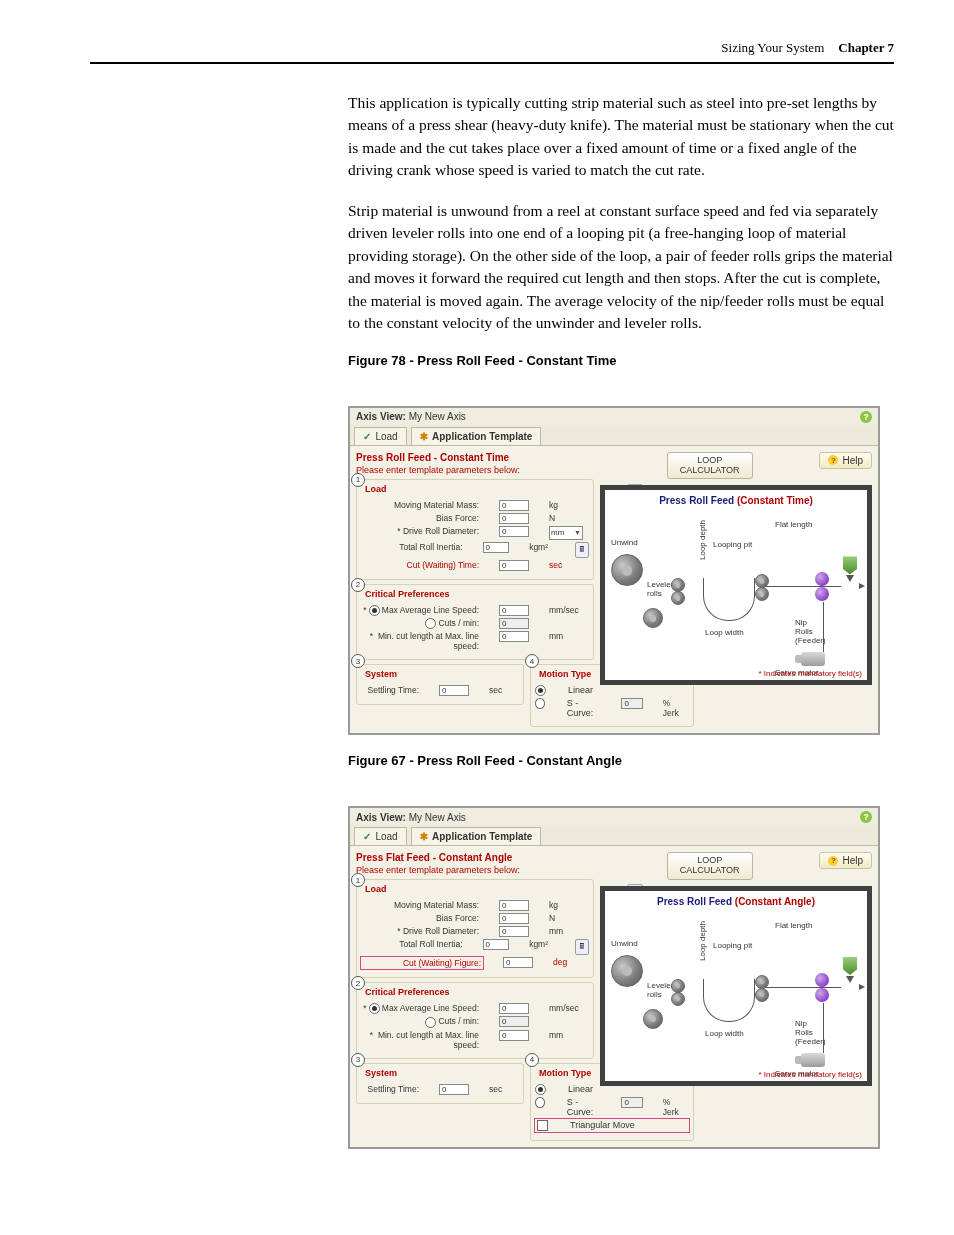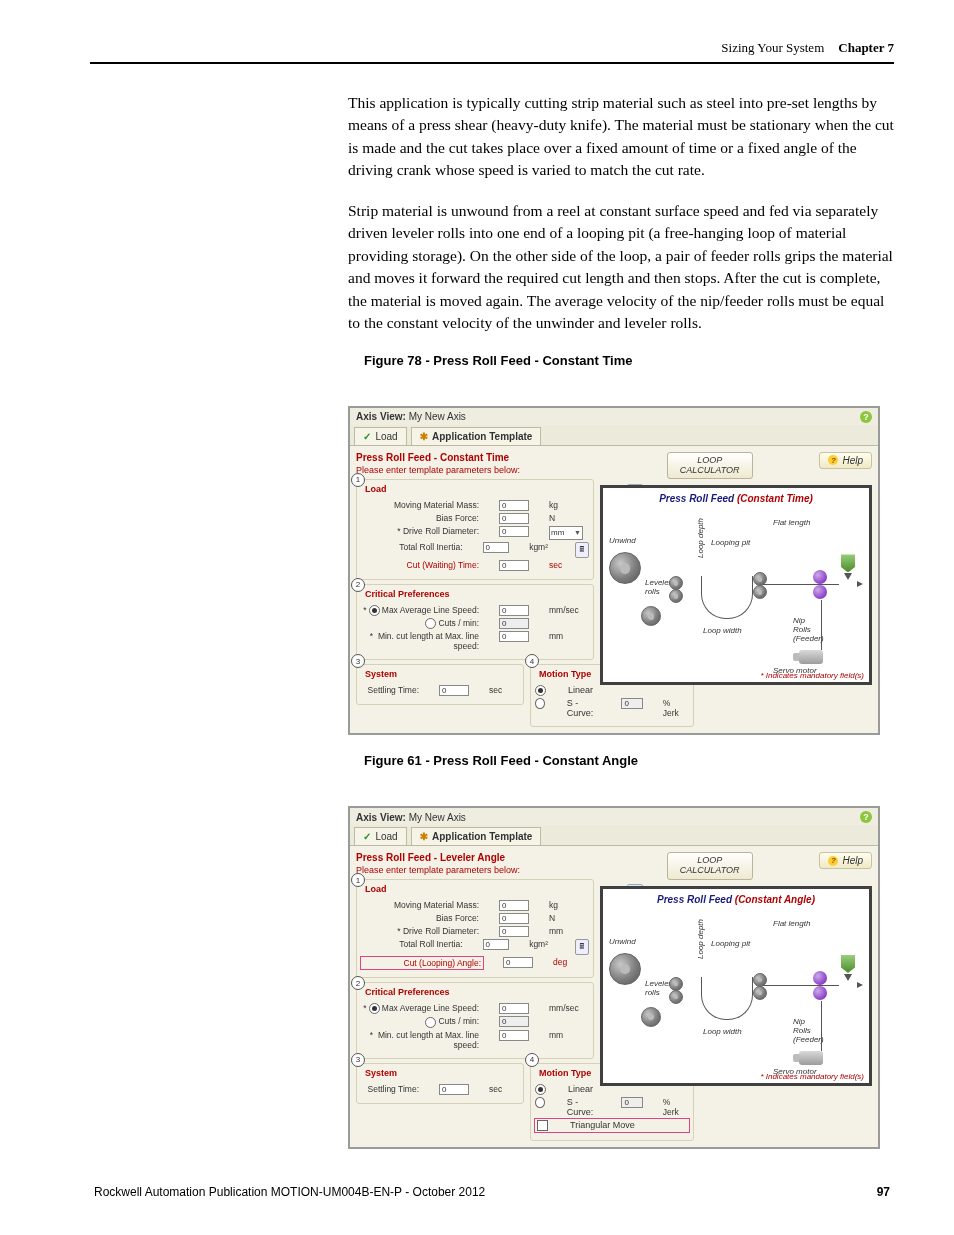--- a/index.html
+++ b/index.html
@@ -31,21 +31,21 @@
   }
   .para {
     font-size: 15.5px;
     line-height: 1.45;
     margin-bottom: 18px;
   }
   .fig-caption {
     font-family: Arial, Helvetica, sans-serif;
     font-weight: bold;
     font-size: 13px;
-    margin: 10px 0 8px 16px;
+    margin: 10px 0 8px 0;
   }
   
   .shot {
     width: 528px;
     border: 2px solid #9a9a9a;
     font-family: Arial, Helvetica, sans-serif;
     font-size: 9px;
     color: #333;
     background: #737373;
     margin-bottom: 18px;
@@ -84,21 +84,21 @@
   .tab.active { font-weight: bold; }
   .tab .chk { color: #2a8a2a; font-weight: bold; }
   .tab .ast { color: #d08000; font-weight: bold; }
   .panel {
     display: flex;
     padding: 6px;
     gap: 6px;
     background: #f4f2e6;
   }
   .leftcol { width: 238px; }
-  .rightcol { flex: 1; position: relative; font-style: italic; }
+  .rightcol { flex: 1; position: relative; }
   .titlebar {
     display: flex; justify-content: space-between; align-items: flex-start;
     margin-bottom: 2px;
   }
   .redtitle { color: #b00000; font-weight: bold; font-size: 10px; }
   .subtitle { color: #b00000; font-size: 9px; margin-top: 2px; }
   .helpbtn {
     border: 1px solid #c9c39b;
     background: linear-gradient(#fffdf0,#efe9c6);
     border-radius: 3px;
@@ -159,21 +159,21 @@
   .radio { border-radius: 50%; background: #fff; position: relative; }
   .radio.on::after {
     content: ''; position: absolute; top: 2px; left: 2px;
     width: 5px; height: 5px; background: #333; border-radius: 50%;
   }
   .cbox { background: #fff; }
   .tworow { display: flex; gap: 6px; }
   .tworow > div { flex: 1; }
   
   .diagram {
-    border: 3px solid #404040;
+    border: 5px solid #404040;
     background: #fff;
     margin-top: 6px;
     padding: 5px 6px 2px 6px;
     position: relative;
     height: var(--dh, 186px);
     box-sizing: border-box;
   }
   .diag-title {
     text-align: center;
     font-weight: bold;
@@ -418,21 +418,21 @@
             <div class="arrowline" style="left:160px;top:96px;width:76px"></div>
             <div class="triR" style="left:254px;top:93px"></div>
             <div class="motor" style="left:196PX;top:162px"></div>
             <div class="varrow" style="left:218px;top:112px;height:50px"></div>
             <span class="mand">* Indicates mandatory field(s)</span>
           </div>
         </div>
       </div>
     </div>
 
-    <div class="fig-caption">Figure 61 - Press Roll Feed - Constant Angle</div>
+    <div class="fig-caption">Figure 67 - Press Roll Feed - Constant Angle</div>
 
     <div class="shot">
       <div class="shot-head">
         <span class="axis-view">
           <b>Axis View:</b>
           <span>My New Axis</span>
         </span>
         <span class="qmark">?</span>
       </div>
       <div class="tabbar">
@@ -442,21 +442,21 @@
           </div>
         <div class="tab active">
             <span class="ast">✱</span>
             <span>Application Template</span>
           </div>
       </div>
 
       <div class="panel">
 
         <div class="leftcol">
-          <div class="redtitle">Press Roll Feed - Leveler Angle</div>
+          <div class="redtitle">Press Flat Feed - Constant Angle</div>
           <div class="subtitle">Please enter template parameters below:</div>
 
           <div class="grp-wrap">
             <span class="step">1</span>
             <div class="grp">
               <div class="grp-legend">Load</div>
               <div class="frow">
                   <span class="flab">Moving Material Mass:</span>
                   <span class="fin">0</span>
                   <span class="funit">kg</span>
@@ -471,21 +471,21 @@
                   <span class="fin">0</span>
                   <span class="funit">mm</span>
                 </div>
               <div class="frow">
                   <span class="flab">Total Roll Inertia:</span>
                   <span class="fin">0</span>
                   <span class="funit">kgm²</span>
                   <span class="icon-calc">🖩</span>
                 </div>
               <div class="frow">
-                  <span class="flab red border-red" style="padding:1px 2px">Cut (Looping) Angle:</span>
+                  <span class="flab red border-red" style="padding:1px 2px">Cut (Waiting) Figure:</span>
                   <span class="fin">0</span>
                   <span class="funit red">deg</span>
                 </div>
             </div>
           </div>
 
           <div class="grp-wrap">
             <span class="step">2</span>
             <div class="grp">
               <div class="grp-legend">Critical Preferences</div>
@@ -586,17 +586,13 @@
             <div class="motor" style="left:196px;top:162px"></div>
             <div class="varrow" style="left:218px;top:112px;height:50px"></div>
             <span class="mand">* Indicates mandatory field(s)</span>
           </div>
         </div>
       </div>
     </div>
 
   </div>
 
-  <div class="footer">
-    <span>Rockwell Automation Publication MOTION-UM004B-EN-P - October 2012</span>
-    <span class="pg">97</span>
-  </div>
 </div>
 
 </body></html>

